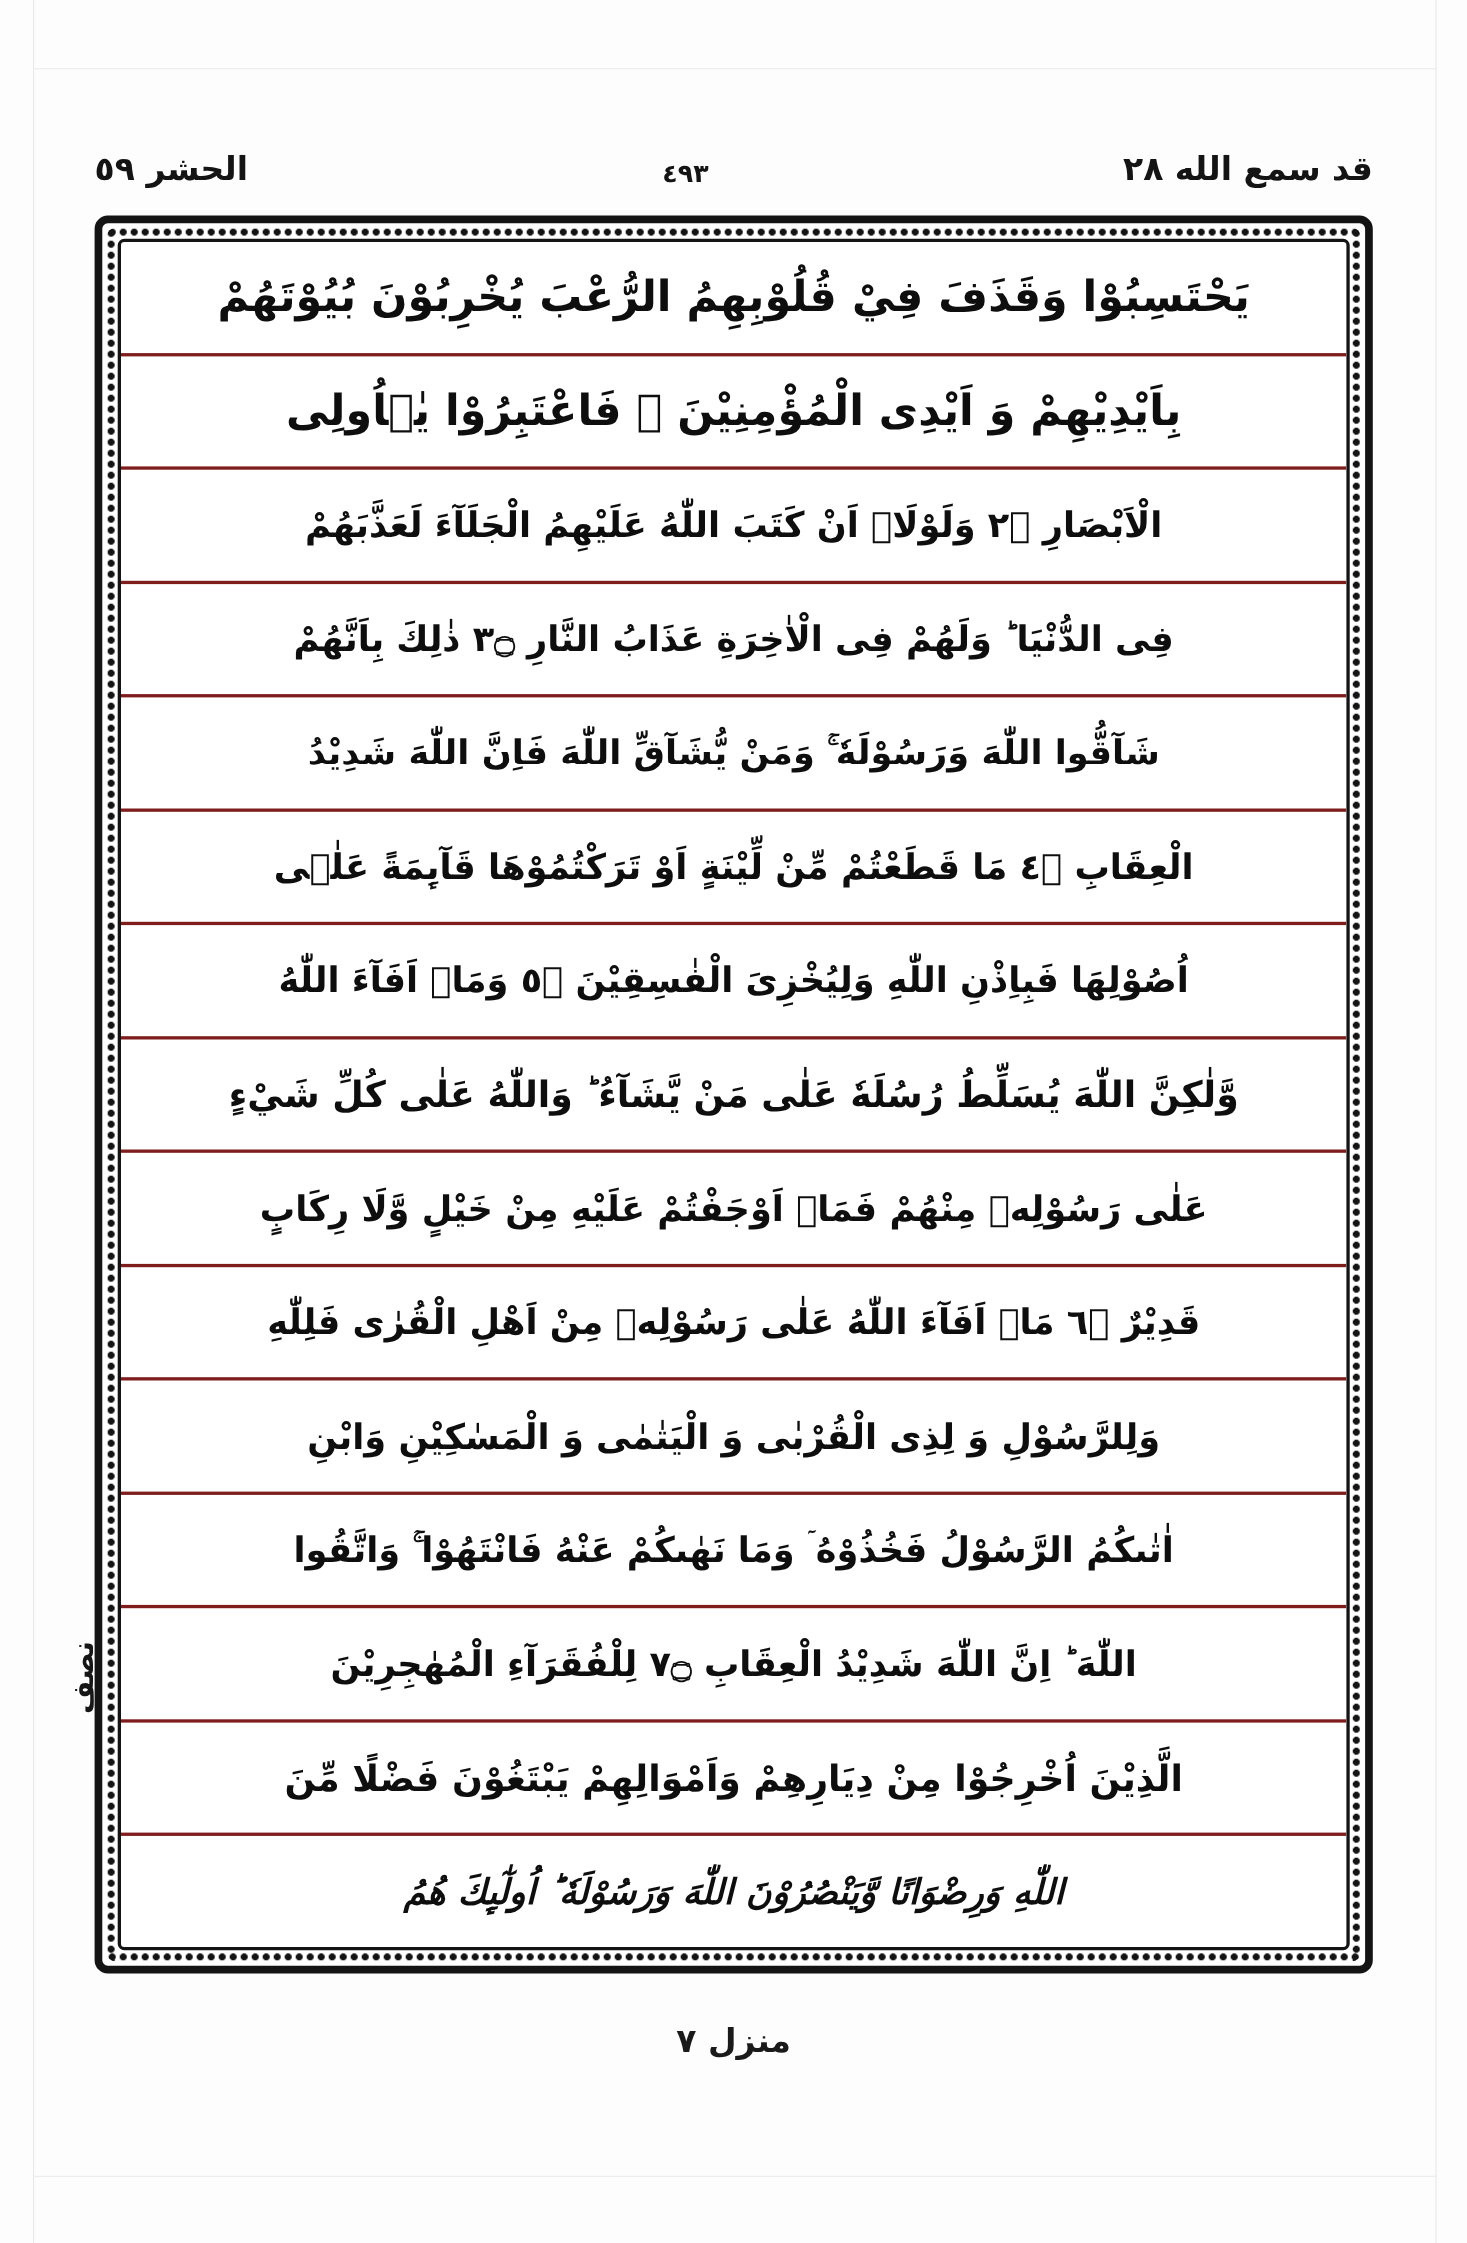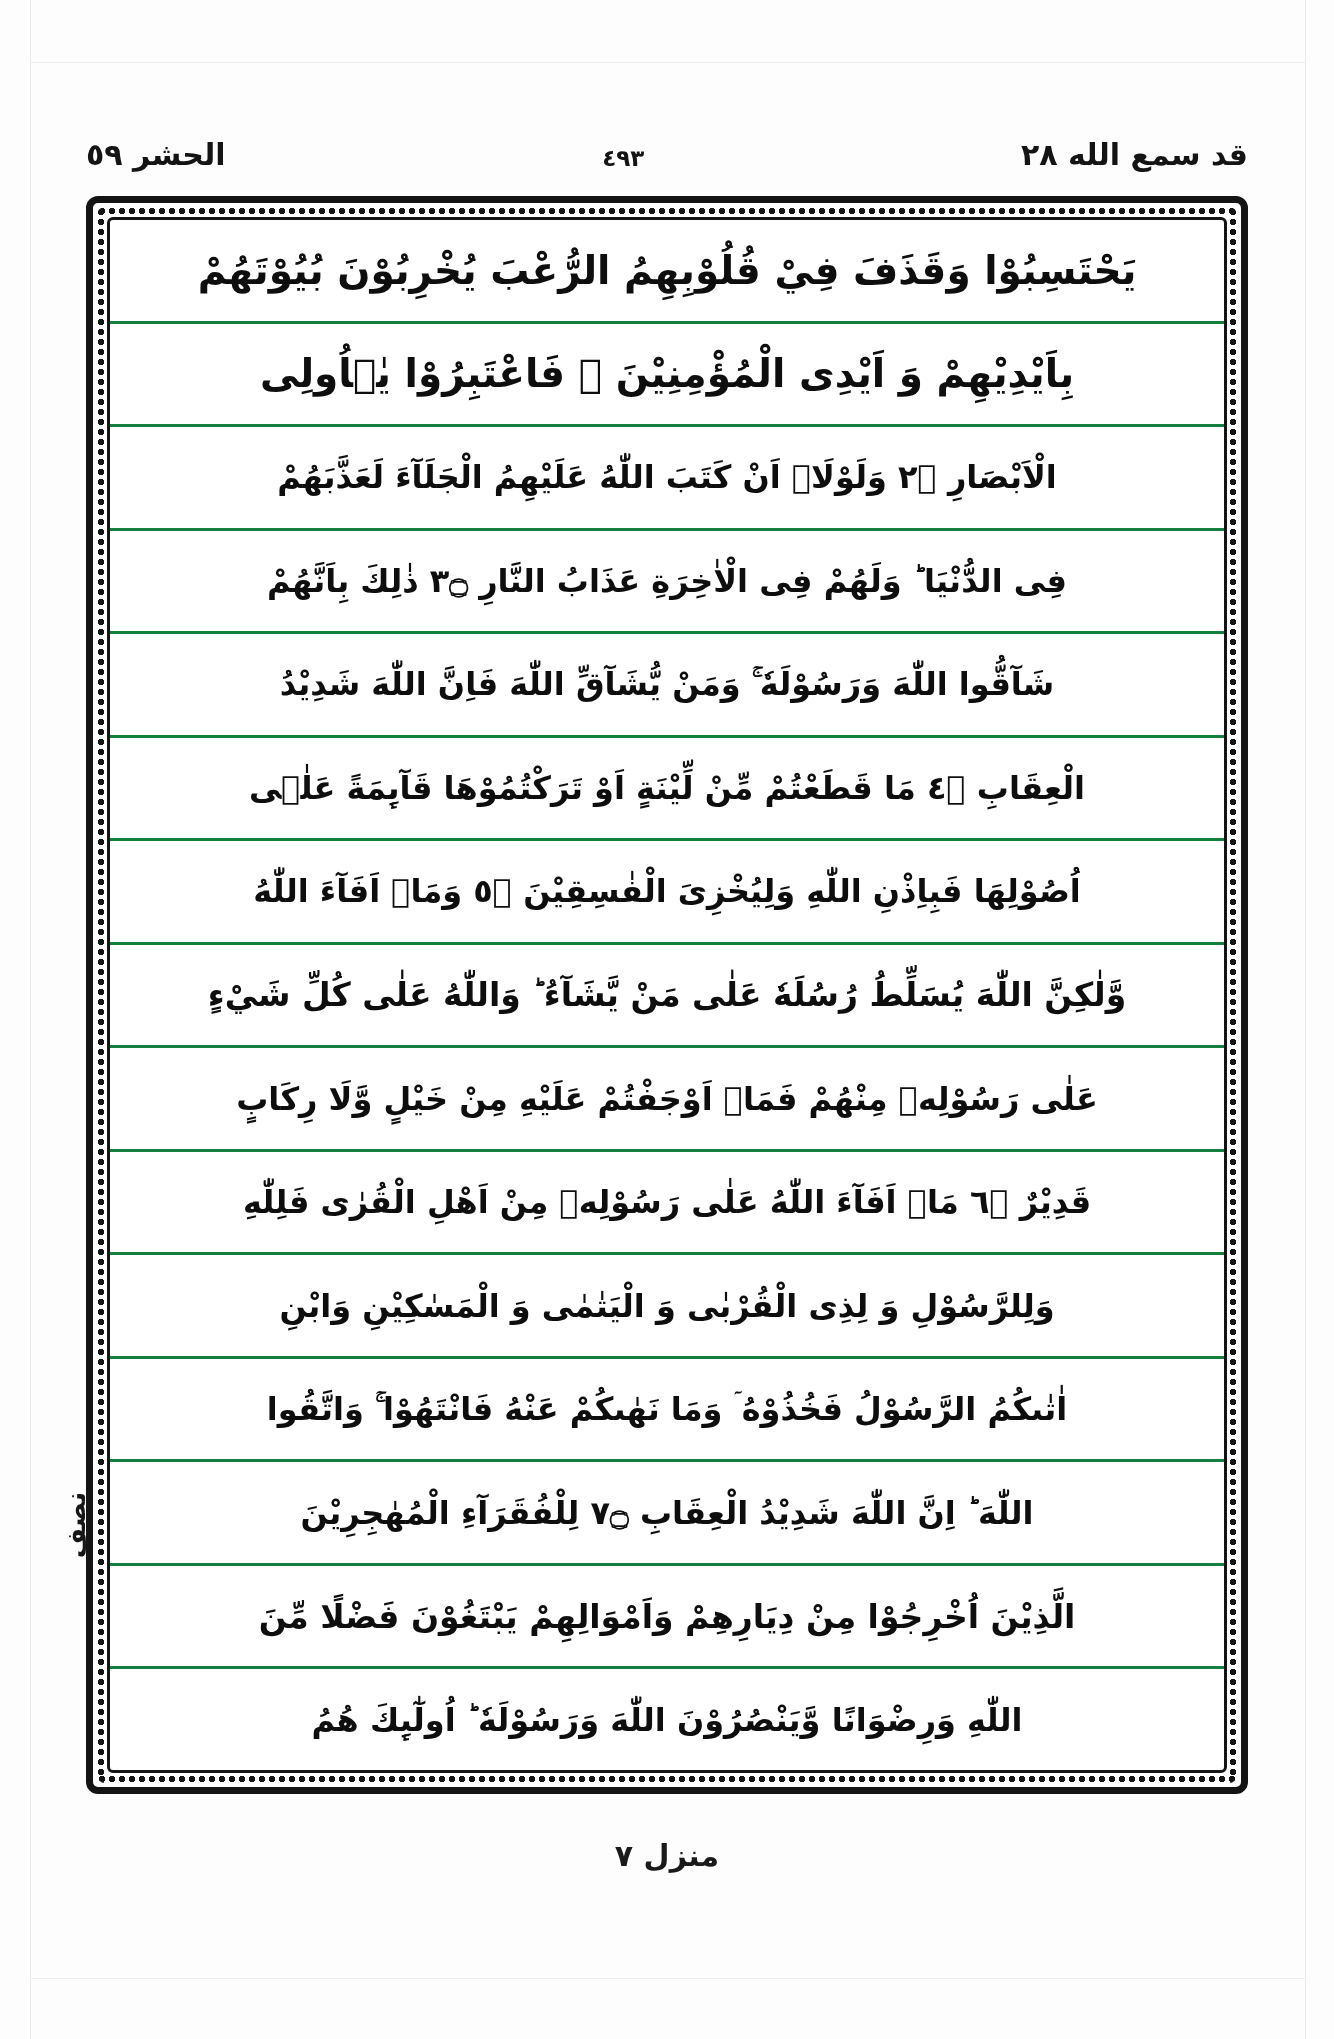--- a/index.html
+++ b/index.html
@@ -116,26 +116,26 @@
     display: flex;
     flex-direction: column;
     direction: rtl;
   }
   .qline {
     flex: 1 1 0;
     position: relative;
     display: flex;
     align-items: center;
     justify-content: center;
-    border-bottom: 3px solid #15803d;
+    border-bottom: 3px solid #7f1d1d;
     box-sizing: border-box;
     padding: 0 8px;
     overflow: hidden;
   }
-  .qline:last-child { border-bottom: none; }
+  .qline:last-child { border-bottom: none; font-style: italic; }
 
   .qtext {
     direction: rtl;
     unicode-bidi: bidi-override;
     font-family: "DejaVu Sans", sans-serif;
     font-size: 39px;
     font-weight: 700;
     color: #0e0e0e;
     line-height: 1.0;
     white-space: nowrap;

